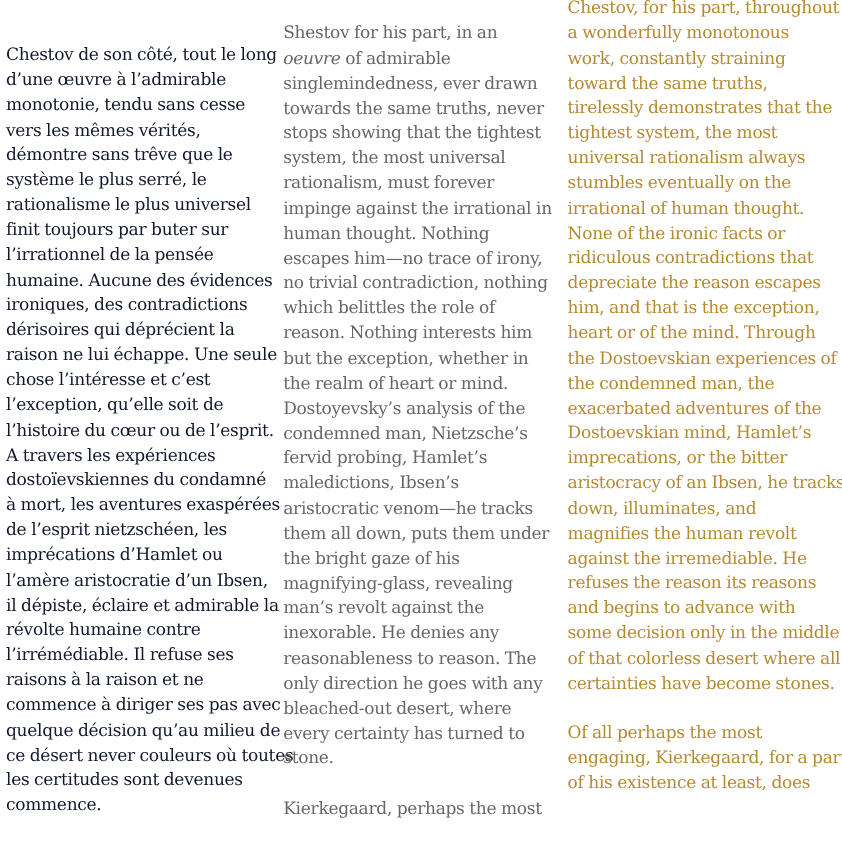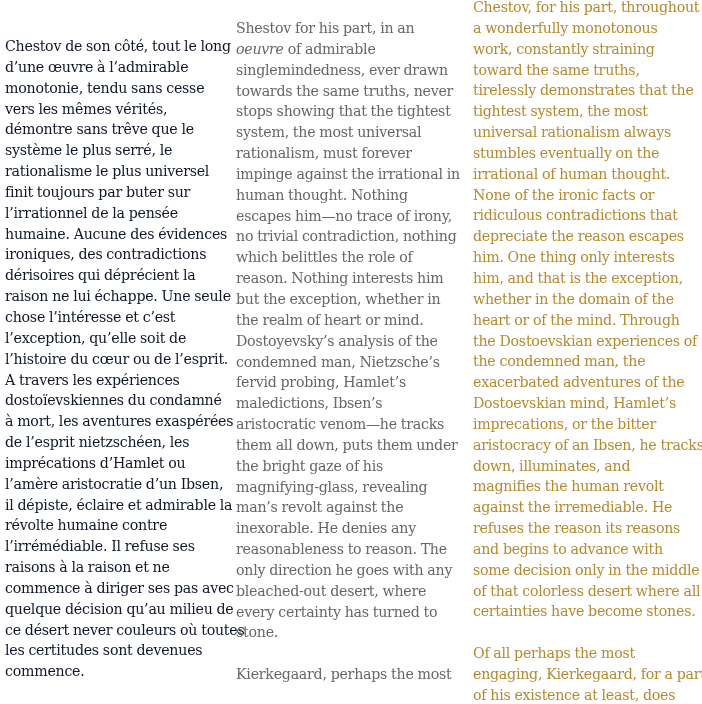--- a/index.html
+++ b/index.html
@@ -138,23 +138,21 @@
     <span class="line">work, constantly straining</span>
     <span class="line">toward the same truths,</span>
     <span class="line">tirelessly demonstrates that the</span>
     <span class="line">tightest system, the most</span>
     <span class="line">universal rationalism always</span>
     <span class="line">stumbles eventually on the</span>
     <span class="line">irrational of human thought.</span>
     <span class="line">None of the ironic facts or</span>
     <span class="line">ridiculous contradictions that</span>
     <span class="line">depreciate the reason escapes</span>
-    <span class="line">him. One thing only interests</span>
     <span class="line">him, and that is the exception,</span>
-    <span class="line">whether in the domain of the</span>
     <span class="line">heart or of the mind. Through</span>
     <span class="line">the Dostoevskian experiences of</span>
     <span class="line">the condemned man, the</span>
     <span class="line">exacerbated adventures of the</span>
     <span class="line">Dostoevskian mind, Hamlet’s</span>
     <span class="line">imprecations, or the bitter</span>
     <span class="line">aristocracy of an Ibsen, he tracks</span>
     <span class="line">down, illuminates, and</span>
     <span class="line">magnifies the human revolt</span>
     <span class="line">against the irremediable. He</span>

